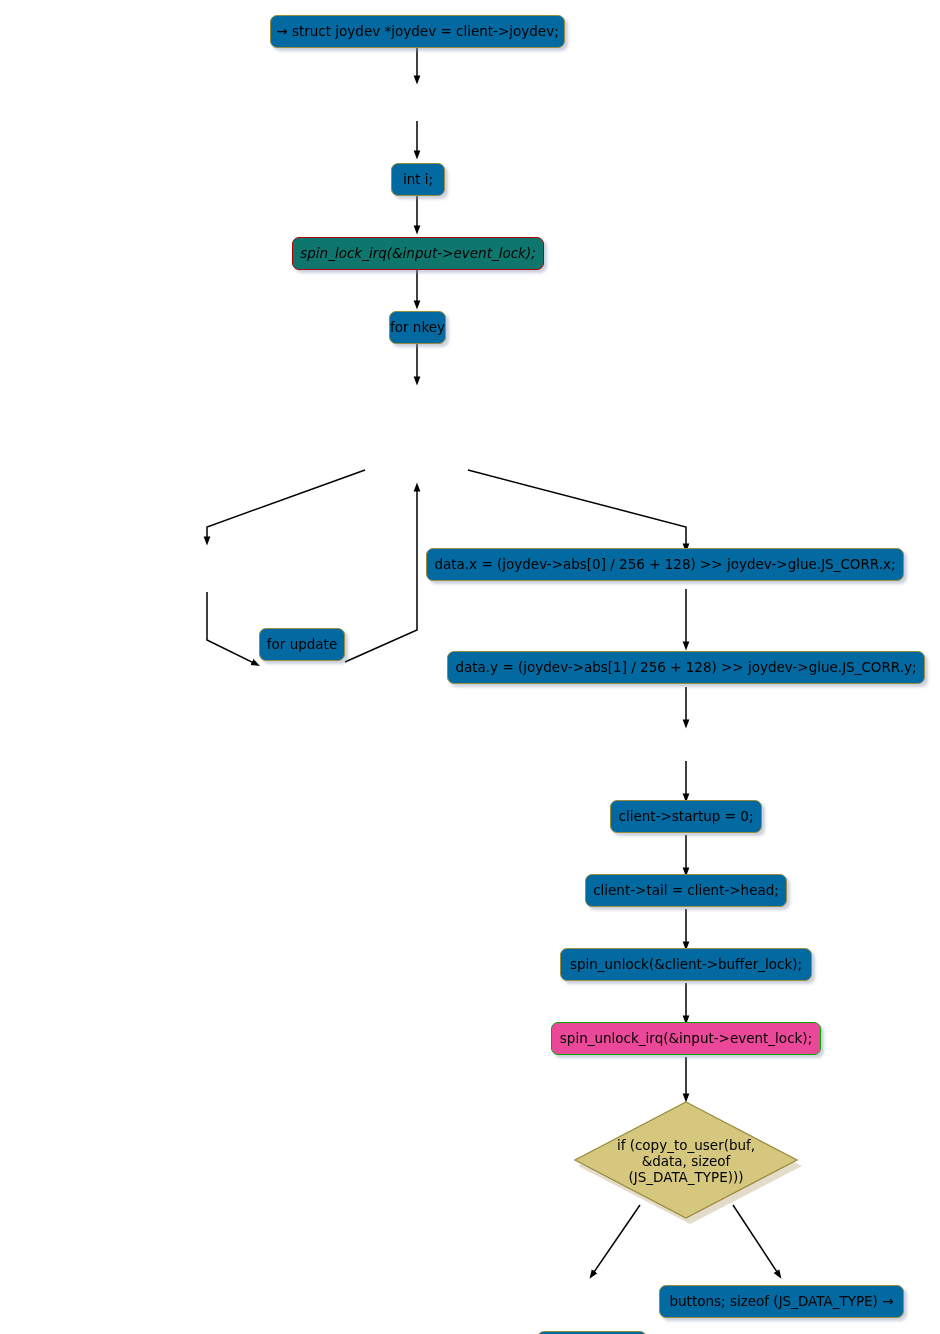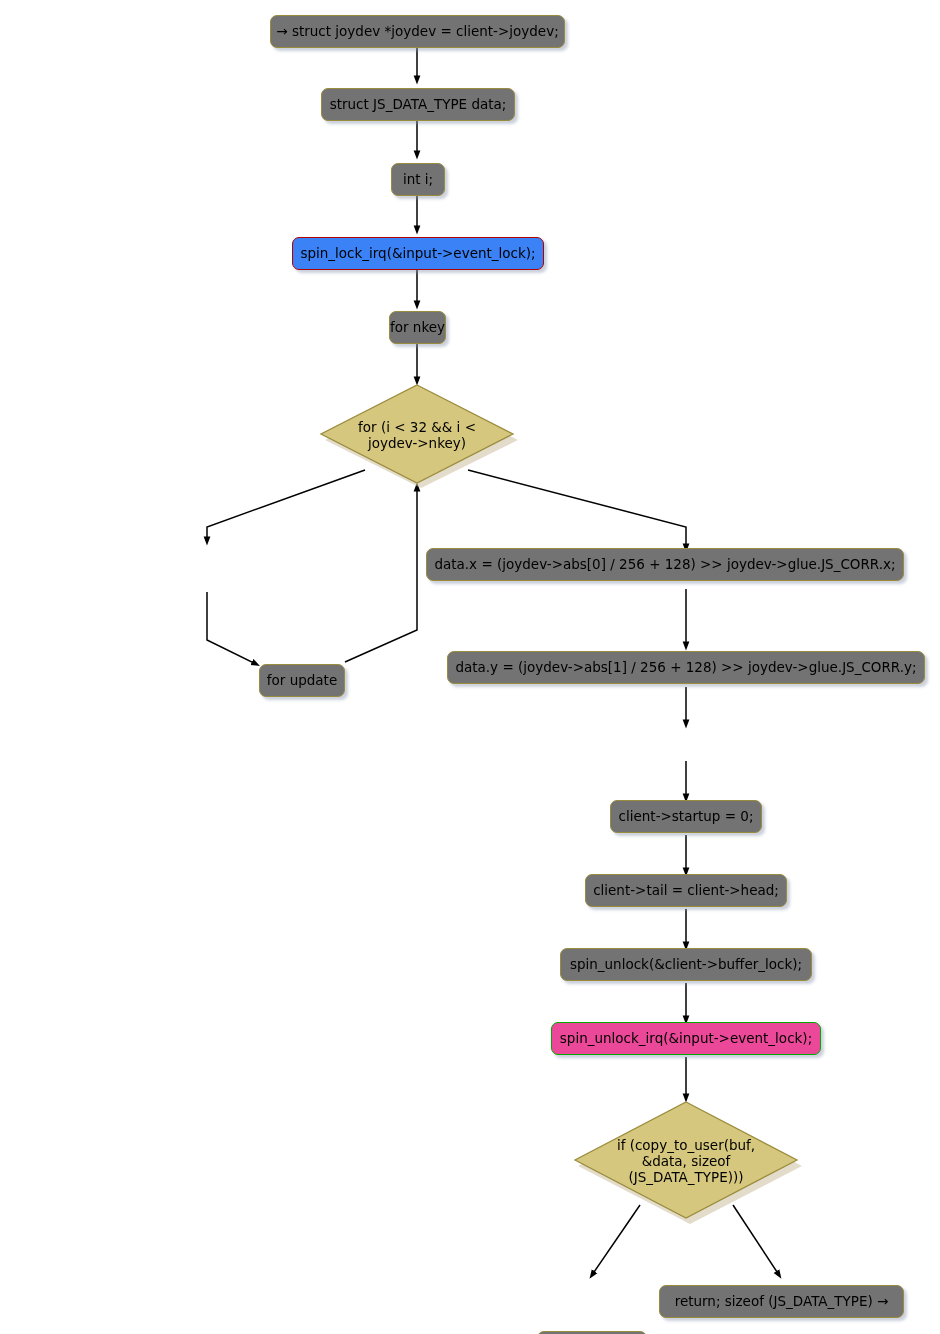--- a/index.html
+++ b/index.html
@@ -32,29 +32,30 @@
     align-items: center;
     justify-content: center;
     text-align: center;
     color: #000000;
     font-size: 13.5px;
     line-height: 15px;
     white-space: pre;
     z-index: 2;
   }
   .node.process {
-    background: #737373;
+    background: #0369a1;
     border: 1.3px solid #9a8c3d;
     border-radius: 7px;
     box-shadow: 3px 3px 3px rgba(140,150,175,0.45);
     padding: 3px 8px;
   }
   .node.process.hl-red {
-    background: #3b82f6;
+    background: #0f766e;
     border-color: #b00000;
+    font-style: italic;
   }
   .node.process.hl-green {
     background: #ec4899;
     border-color: #00a800;
   }
   .diamond-wrap {
     position: absolute;
     z-index: 2;
   }
   .diamond-wrap svg {
@@ -109,47 +110,36 @@
       <path d="M686,1057 L686,1098"></path>
       <path d="M640,1205 L592,1275"></path>
       <path d="M733,1205 L779,1275"></path>
     </g>
   </svg>
 
   <div class="node process" style="left:270px; top:15px; width:295px; height:33px;">
     <span>→ struct joydev *joydev = client-&gt;joydev;</span>
   </div>
 
-  <div class="node process" style="left:321px; top:88px; width:194px; height:33px;">
-    <span>struct JS_DATA_TYPE data;</span>
-  </div>
 
   <div class="node process" style="left:391px; top:163px; width:54px; height:33px;">
     <span>int i;</span>
   </div>
 
   <div class="node process hl-red" style="left:292px; top:237px; width:252px; height:33px;">
     <span>spin_lock_irq(&amp;input-&gt;event_lock);</span>
   </div>
 
   <div class="node process" style="left:389px; top:311px; width:57px; height:33px;">
     <span>for nkey</span>
   </div>
 
-  <div class="diamond-wrap" style="left:318px; top:382px; width:198px; height:105px;">
-    <svg width="198" height="105" viewBox="0 0 198 105">
-      <polygon points="99,5 196,54 99,102 3,54" fill="#ccbfa0" opacity="0.55" transform="translate(4,4)"></polygon>
-      <polygon points="99,3 195,52 99,101 3,52" fill="#d6c77e" stroke="#9a8c3d" stroke-width="1.3"></polygon>
-    </svg>
-    <div class="diamond-label">for (i &lt; 32 &amp;&amp; i &lt;
-joydev-&gt;nkey)</div>
-  </div>
 
 
-  <div class="node process" style="left:259px; top:664px; width:86px; height:33px;">
+  <div class="node process" style="left:259px; top:628px; width:86px; height:33px;">
     <span>for update</span>
   </div>
 
   <div class="node process" style="left:426px; top:548px; width:478px; height:33px;">
     <span>data.x = (joydev-&gt;abs[0] / 256 + 128) &gt;&gt; joydev-&gt;glue.JS_CORR.x;</span>
   </div>
 
   <div class="node process" style="left:447px; top:651px; width:478px; height:33px;">
     <span>data.y = (joydev-&gt;abs[1] / 256 + 128) &gt;&gt; joydev-&gt;glue.JS_CORR.y;</span>
   </div>
@@ -179,16 +169,16 @@
     <div class="diamond-label">if (copy_to_user(buf,
 &amp;data, sizeof
 (JS_DATA_TYPE)))</div>
   </div>
 
   <div class="node process" style="left:537px; top:1285px; width:110px; height:33px;margin-top:46px;">
     <span>return; -14 →</span>
   </div>
 
   <div class="node process" style="left:659px; top:1285px; width:245px; height:33px;">
-    <span>return; sizeof (JS_DATA_TYPE) →</span>
+    <span>buttons; sizeof (JS_DATA_TYPE) →</span>
   </div>
 
 </div>
 
 </body></html>

